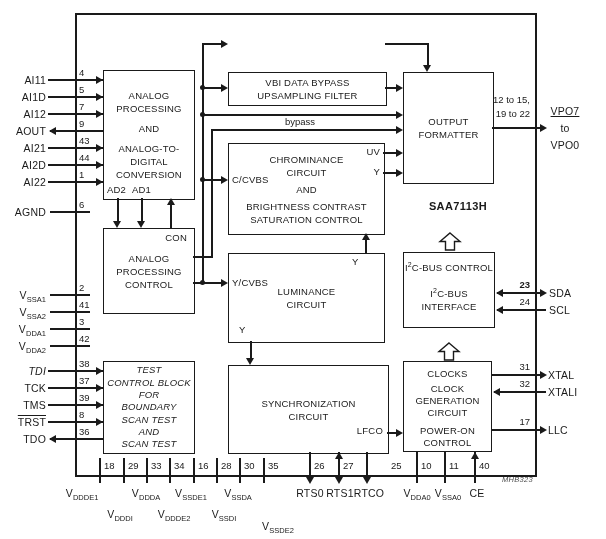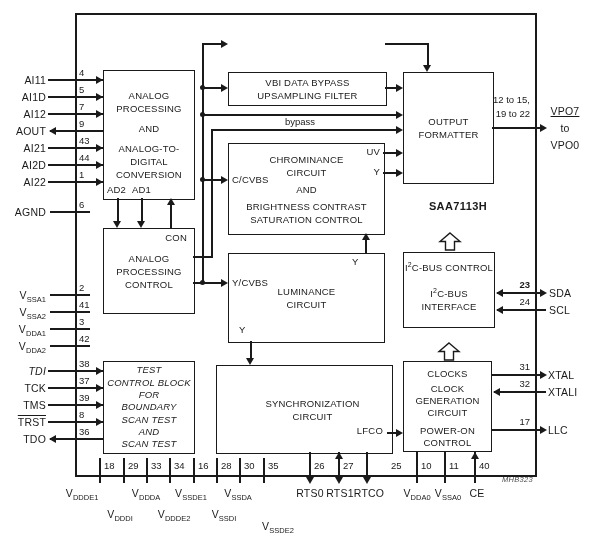--- a/index.html
+++ b/index.html
@@ -84,21 +84,21 @@
   <div class="port ra" style="left:358px;top:166px;width:22px;">Y</div>
 
   <div class="block" style="left:228px;top:253px;width:155px;height:88px;">
     <div class="tl">LUMINANCE</div>
     <div class="tl">CIRCUIT</div>
   </div>
   <div class="port" style="left:232px;top:277px;">Y/CVBS</div>
   <div class="port" style="left:352px;top:256px;">Y</div>
   <div class="port" style="left:239px;top:324px;">Y</div>
 
-  <div class="block" style="left:216px;top:365px;width:159px;height:87px;padding-left:16px;">
+  <div class="block" style="left:228px;top:365px;width:159px;height:87px;">
     <div class="tl">SYNCHRONIZATION</div>
     <div class="tl">CIRCUIT</div>
   </div>
   <div class="port ra" style="left:349px;top:425px;width:34px;">LFCO</div>
 
   <div class="block" style="left:403px;top:72px;width:89px;height:110px;">
     <div class="tl">OUTPUT</div>
     <div class="tl">FORMATTER</div>
   </div>
 

